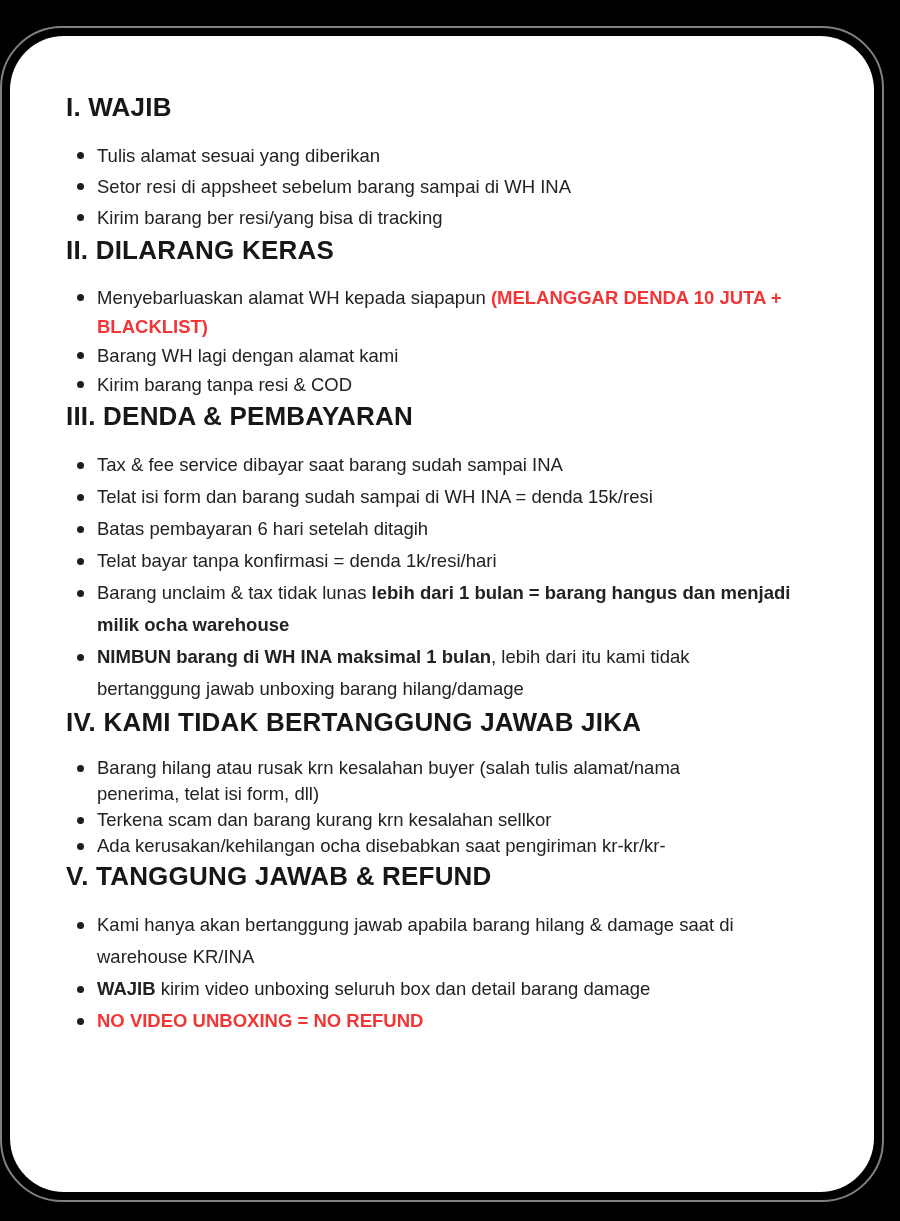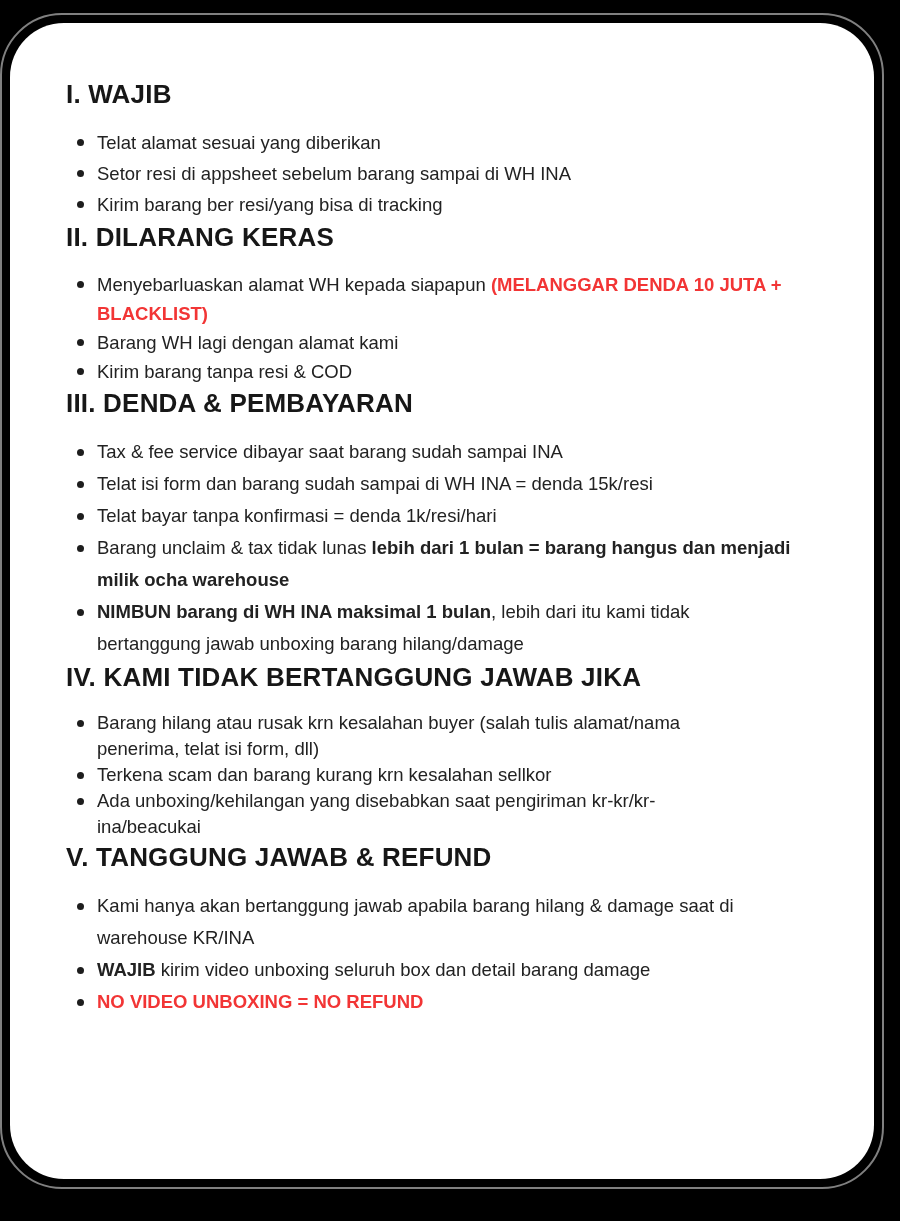--- a/index.html
+++ b/index.html
@@ -8,21 +8,21 @@
     --text:#222222;
     --heading:#171717;
     --accent-red:#f23535;
     --dot:#1d1d1d;
   }
   *{box-sizing:border-box;}
   html,body{margin:0;padding:0;}
   body{width:900px;height:1221px;overflow:hidden;background:var(--background);}
   .page{position:relative;width:900px;height:1221px;background:var(--background);}
   .card{
-    position:absolute;left:10px;top:23px;width:864px;height:1156px;
+    position:absolute;left:10px;top:36px;width:864px;height:1156px;
     background:var(--card);border-radius:54px;
     padding:54px 36px 0 56px;
     font-family:"Liberation Sans",sans-serif;
     color:var(--text);
   }
   
   .card::before{
     content:"";position:absolute;inset:-10px;border-radius:62px;
     border:2px solid rgba(255,255,255,0.5);pointer-events:none;
   }
@@ -51,21 +51,21 @@
 <body>
 
 <div class="page">
   <div class="card">
 
     <section>
       <h2>I. WAJIB</h2>
       <ul class="lh31">
         <li>
           <span class="dot"></span>
-          <div class="line"><span class="sg">Telat alamat sesuai yang diberikan</span></div>
+          <div class="line"><span class="sg">Tulis alamat sesuai yang diberikan</span></div>
         </li>
         <li>
           <span class="dot"></span>
           <div class="line"><span class="sg">Setor resi di appsheet sebelum barang sampai di WH INA</span></div>
         </li>
         <li>
           <span class="dot"></span>
           <div class="line"><span class="sg">Kirim barang ber resi/yang bisa di tracking</span></div>
         </li>
       </ul>
@@ -96,20 +96,24 @@
         <li>
           <span class="dot"></span>
           <div class="line"><span class="sg">Tax &amp; fee service dibayar saat barang sudah sampai INA</span></div>
         </li>
         <li>
           <span class="dot"></span>
           <div class="line"><span class="sg">Telat isi form dan barang sudah sampai di WH INA = denda 15k/resi</span></div>
         </li>
         <li>
           <span class="dot"></span>
+          <div class="line"><span class="sg">Batas pembayaran 6 hari setelah ditagih</span></div>
+        </li>
+        <li>
+          <span class="dot"></span>
           <div class="line"><span class="sg">Telat bayar tanpa konfirmasi = denda 1k/resi/hari</span></div>
         </li>
         <li>
           <span class="dot"></span>
           <div class="line"><span class="sg">Barang unclaim &amp; tax tidak lunas </span><span class="sg b">lebih dari 1 bulan = barang hangus dan menjadi</span></div>
           <div class="line"><span class="sg b">milik ocha warehouse</span></div>
         </li>
         <li>
           <span class="dot"></span>
           <div class="line"><span class="sg b">NIMBUN barang di WH INA maksimal 1 bulan</span><span class="sg">, lebih dari itu kami tidak</span></div>
@@ -125,22 +129,21 @@
           <span class="dot"></span>
           <div class="line"><span class="sg">Barang hilang atau rusak krn kesalahan buyer (salah tulis alamat/nama</span></div>
           <div class="line"><span class="sg">penerima, telat isi form, dll)</span></div>
         </li>
         <li>
           <span class="dot"></span>
           <div class="line"><span class="sg">Terkena scam dan barang kurang krn kesalahan sellkor</span></div>
         </li>
         <li>
           <span class="dot"></span>
-          <div class="line"><span class="sg">Ada unboxing/kehilangan yang disebabkan saat pengiriman kr-kr/kr-</span></div>
-          <div class="line"><span class="sg">ina/beacukai</span></div>
+          <div class="line"><span class="sg">Ada kerusakan/kehilangan ocha disebabkan saat pengiriman kr-kr/kr-</span></div>
         </li>
       </ul>
     </section>
 
     <section>
       <h2>V. TANGGUNG JAWAB &amp; REFUND</h2>
       <ul class="lh32">
         <li>
           <span class="dot"></span>
           <div class="line"><span class="sg">Kami hanya akan bertanggung jawab apabila barang hilang &amp; damage saat di</span></div>

